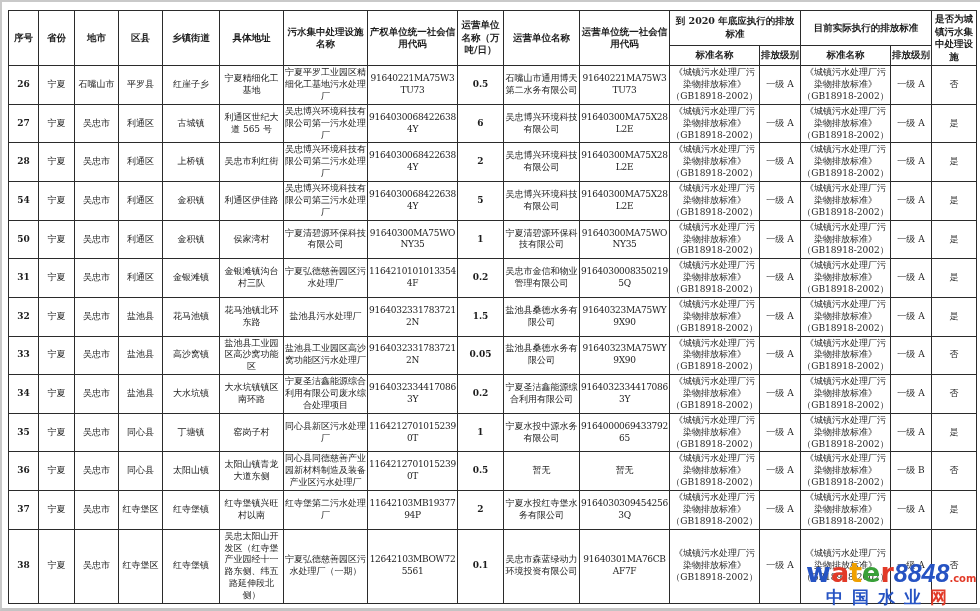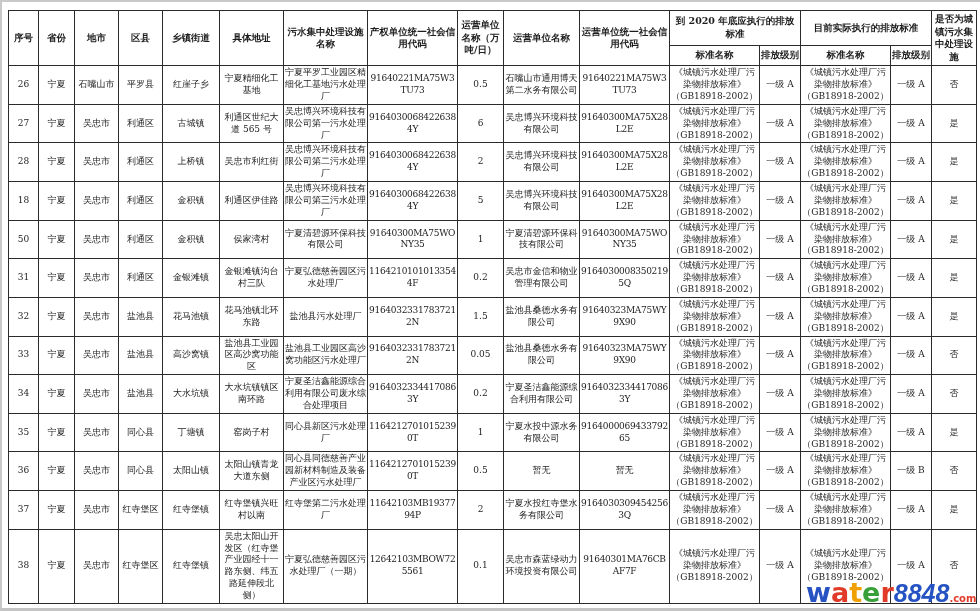--- a/index.html
+++ b/index.html
@@ -11,21 +11,21 @@
     padding:1px 1px;
     text-align:center;
     vertical-align:middle;
     font-size:9px;
     line-height:1.32;
     word-break:break-word;
     overflow:hidden;
   }
   table.data th{font-weight:bold;font-size:9.5px;padding:2px 1px;}
   td.code{font-size:8px;letter-spacing:-0.3px;word-break:break-all;}
-  td.num{font-size:9px;}
+  td.num{font-size:9px;font-weight:bold;}
   
   .watermark{position:absolute;right:4px;bottom:2px;width:170px;text-align:center;line-height:1;pointer-events:none;}
   .wm-top{font-family:"DejaVu Sans","Liberation Sans",sans-serif;font-weight:bold;font-size:27px;white-space:nowrap;}
   .wm-brand span{display:inline-block;}
   .wm-num{font-family:Liberation Sans, sans-serif;font-style:italic;font-weight:bold;font-size:25px;}
   .wm-tld{font-size:10px;font-weight:bold;vertical-align:baseline;}
   .wm-tagline{font-family:"DejaVu Sans","Liberation Sans",sans-serif;font-weight:bold;font-size:17px;letter-spacing:9px;margin-top:3px;white-space:nowrap;}
 </style>
 </head>
 <body>
@@ -124,21 +124,21 @@
           <td class="num">2</td>
           <td>吴忠博兴环境科技有限公司</td>
           <td class="code">91640300MA75X28L2E</td>
           <td>《城镇污水处理厂污染物排放标准》（GB18918-2002）</td>
           <td>一级 A</td>
           <td>《城镇污水处理厂污染物排放标准》（GB18918-2002）</td>
           <td>一级 A</td>
           <td>是</td>
         </tr>
         <tr>
-          <td class="num">18</td>
+          <td class="num">54</td>
           <td>宁夏</td>
           <td>吴忠市</td>
           <td>利通区</td>
           <td>金积镇</td>
           <td>利通区伊佳路</td>
           <td>吴忠博兴环境科技有限公司第三污水处理厂</td>
           <td class="code">91640300684226384Y</td>
           <td class="num">5</td>
           <td>吴忠博兴环境科技有限公司</td>
           <td class="code">91640300MA75X28L2E</td>
@@ -310,15 +310,18 @@
           <td>一级 A</td>
           <td>否</td>
         </tr>
       </tbody>
   </table>
 
   <div class="watermark">
     <div class="wm-top">
       <span class="wm-brand" id="wm-brand"><span style="color: rgb(38, 83, 195);">w</span><span style="color: rgb(226, 58, 40);">a</span><span style="color: rgb(240, 160, 0);">t</span><span style="color: rgb(56, 160, 56);">e</span><span style="color: rgb(226, 58, 40);">r</span></span><span class="wm-num" id="wm-num" style="color: rgb(38, 83, 195);">8848</span><span class="wm-tld" id="wm-tld" style="color: rgb(226, 58, 40);">.com</span>
     </div>
+    <div class="wm-tagline">
+      <span id="wm-tagline-main" style="color: rgb(38, 83, 195);">中国水业</span><span id="wm-tagline-last" style="color: rgb(226, 58, 40);">网</span>
+    </div>
   </div>
 
 </div>
 
 </body></html>

